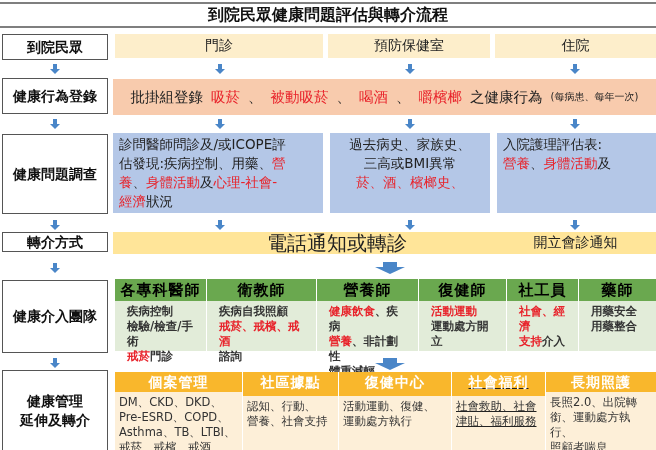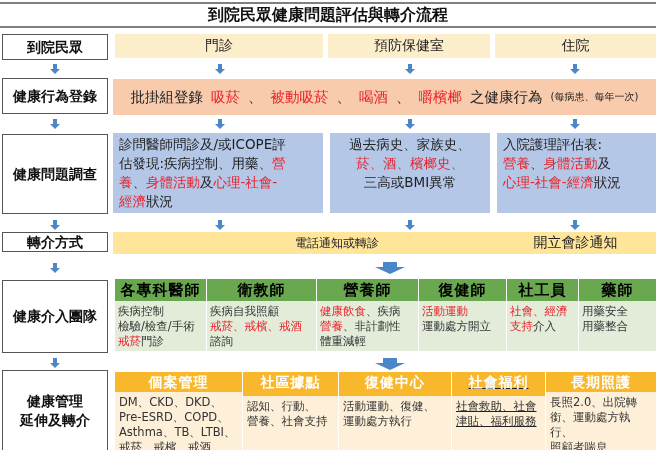--- a/index.html
+++ b/index.html
@@ -49,21 +49,21 @@
   .center-text { display: flex; align-items: center; justify-content: center; text-align: center; }
   .red { color: #e8232b; }
 
   .info-box { font-size: 13.5px; line-height: 19px; padding: 2px 6px; color: #222; }
 
   
   .team { position: absolute; left: 115px; top: 279px; width: 541px; height: 72px; display: flex; background: #e2ecd9; }
   .team-col { border-right: 1px solid #fff; display: flex; flex-direction: column; }
   .team-col:last-child { border-right: none; }
   .team-head { height: 22px; background: #6aa84f; color: #000000; font-weight: bold; font-size: 15px; text-align: center; line-height: 22px; letter-spacing: 1px; }
-  .team-body { font-size: 11.5px; line-height: 15px; padding: 3px 3px; color: #333; }
+  .team-body { font-size: 11.5px; line-height: 15px; padding: 3px 12px; color: #333; font-weight: bold; }
 
   .ext { position: absolute; left: 115px; top: 372px; width: 541px; height: 78px; display: flex; background: #fdefd8; }
   .ext-col { border-right: 1px solid #fff; display: flex; flex-direction: column; }
   .ext-col:last-child { border-right: none; }
   .ext-head { height: 24px; background: #f9b72c; color: #fff; font-weight: bold; font-size: 14px; text-align: center; line-height: 20px; letter-spacing: 1px; }
   .ext-body { font-size: 11.5px; line-height: 15px; padding: 3px 4px; color: #333; }
 </style>
 </head>
 <body>
 
@@ -100,36 +100,35 @@
 
 <div class="left-box" style="top:134px;height:80px;">健康問題調查</div>
 <div class="abs blue info-box" style="left:113px;top:133px;width:210px;height:80px;">
   <div>診問醫師問診及/或ICOPE評</div>
   <div><span>估發現:疾病控制、用藥、</span><span class="red">營</span></div>
   <div><span class="red">養</span><span>、</span><span class="red">身體活動</span><span>及</span><span class="red">心理-社會-</span></div>
   <div><span class="red">經濟</span><span>狀況</span></div>
 </div>
 <div class="abs blue info-box" style="left:330px;top:133px;width:160px;height:80px;text-align:center;">
   <div>過去病史、家族史、</div>
+  <div>三高或BMI異常</div>
   <div><span class="red">菸</span><span class="red">、</span><span class="red">酒</span><span class="red">、</span><span class="red">檳榔史</span><span class="red">、</span></div>
-  <div>三高或BMI異常</div>
 </div>
 <div class="abs blue info-box" style="left:497px;top:133px;width:159px;height:80px;">
   <div>入院護理評估表:</div>
   <div><span class="red">營養</span><span>、</span><span class="red">身體活動</span><span>及</span></div>
-  <div><span class="red">心理-社會-經濟</span><span>狀況</span></div>
 </div>
 
 <div class="arrow-sm" style="left:50px;top:220px;"></div>
 <div class="arrow-sm" style="left:215px;top:220px;"></div>
 <div class="arrow-sm" style="left:405px;top:220px;"></div>
 <div class="arrow-sm" style="left:570px;top:220px;"></div>
 
 <div class="left-box" style="top:232px;height:20px;">轉介方式</div>
-<div class="abs yellow center-text" style="left:113px;top:232px;width:448px;height:22px;font-size:12px;">電話通知或轉診</div>
+<div class="abs yellow center-text" style="left:113px;top:232px;width:448px;height:22px;font-size:20px;">電話通知或轉診</div>
 <div class="abs yellow center-text" style="left:495px;top:232px;width:161px;height:22px;font-size:14px;">開立會診通知</div>
 
 <div class="arrow-sm" style="left:50px;top:263px;"></div>
 <div class="arrow-lg" style="left:375px;top:262px;"></div>
 
 <div class="left-box" style="top:280px;height:73px;">健康介入團隊</div>
 <div class="team">
   <div class="team-col" style="width:92px;">
     <div class="team-head">各專科醫師</div>
     <div class="team-body">

